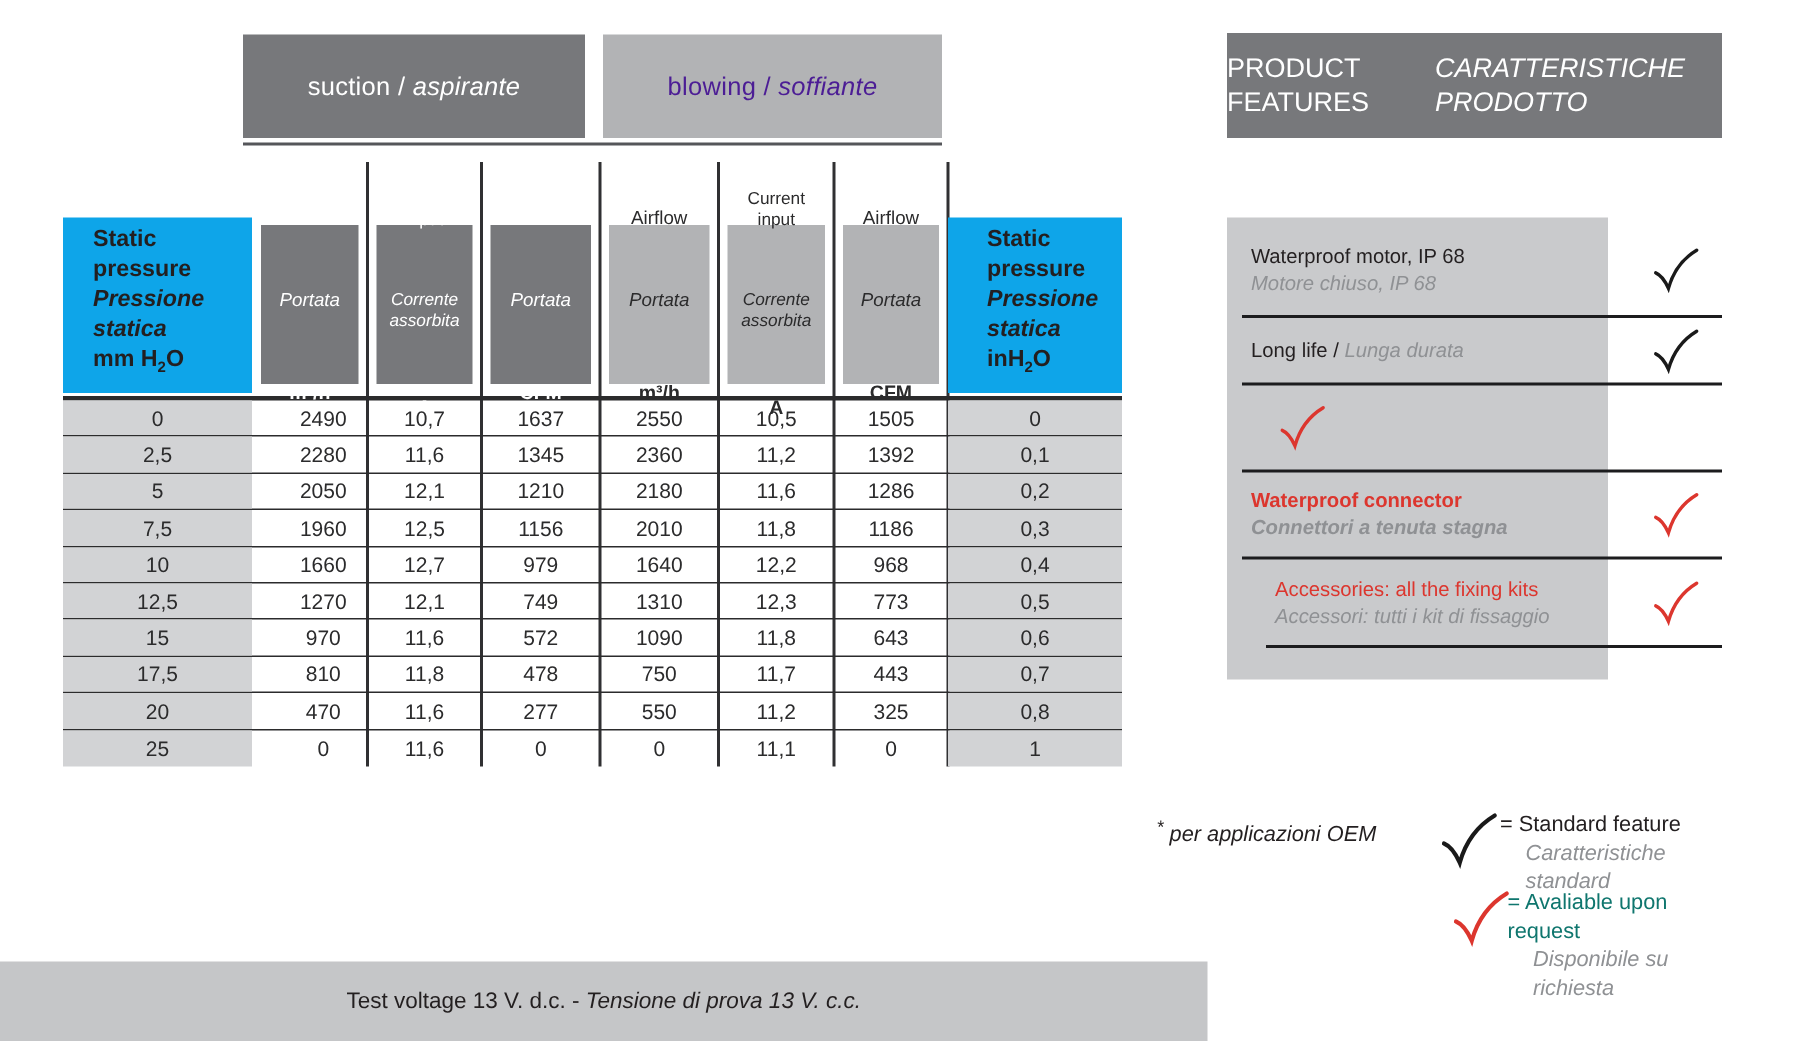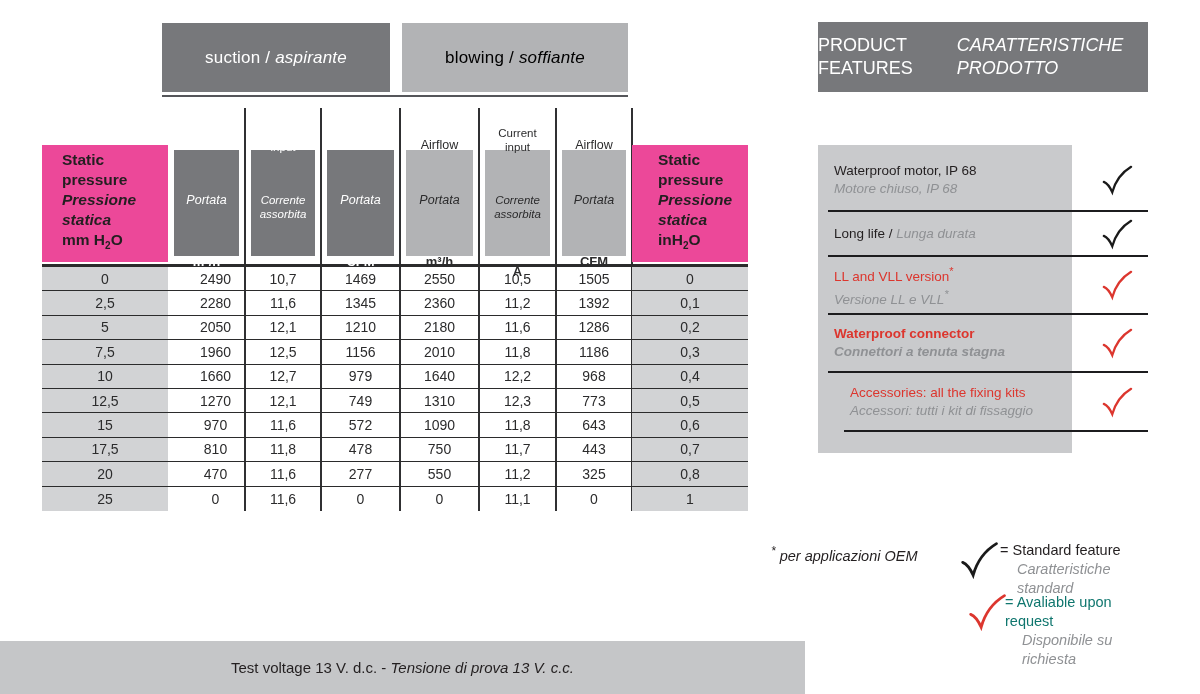--- a/index.html
+++ b/index.html
@@ -3,30 +3,30 @@
 <meta charset="utf-8">
 <style>
   html,body{margin:0;padding:0;background:#ffffff;}
   .page{position:relative;width:1148px;height:694px;background:#fff;overflow:hidden;
         font-family:"Liberation Sans","DejaVu Sans",sans-serif;color:#231f20;}
 
   
   .mode-box{position:absolute;top:23px;height:69px;display:flex;align-items:center;justify-content:center;
             font-size:17px;letter-spacing:.2px;}
   .mode-box.suction{left:162px;width:228px;background:#77787b;color:#fff;}
-  .mode-box.blowing{left:402px;width:226px;background:#b2b3b5;color:#000000;}
+  .mode-box.blowing{left:402px;width:226px;background:#b2b3b5;color:#4c1d95;}
   .mode-underline{position:absolute;left:162px;top:95px;width:466px;height:2px;background:#55565a;}
 
   
   .vline{position:absolute;top:108px;height:403px;width:1.5px;background:#303032;}
 
   
   .table-wrap{position:absolute;left:42px;top:145px;width:706px;}
   .thead{display:flex;height:117px;}
-  .th-static{background:#ec4899;display:flex;flex-direction:column;justify-content:center;
+  .th-static{background:#0ea5e9;display:flex;flex-direction:column;justify-content:center;
              font-size:15.5px;font-weight:bold;line-height:20px;}
   .th-static.left{width:126px;padding-left:20px;box-sizing:border-box;}
   .th-static.right{width:116px;padding-left:26px;box-sizing:border-box;}
   .th-static .bi{font-style:italic;}
   .th-static sub{font-size:10px;}
   .th-col{display:flex;}
   .w1{width:77px;} .w2{width:76px;} .w3{width:79px;} .w4{width:79px;} .w5{width:77px;} .w6{width:76px;}
   .hbox{flex:1;margin:5px 6px 6px;display:flex;flex-direction:column;align-items:center;justify-content:center;
         text-align:center;font-size:12.5px;line-height:15px;gap:40px;}
   .hbox.small{font-size:11.5px;line-height:13.5px;}
@@ -160,21 +160,21 @@
         <div class="bi">Pressione</div>
         <div class="bi">statica</div>
         <div><span>inH</span><sub>2</sub><span>O</span></div>
       </div>
     </div>
     <div class="tbody">
         <div class="trow">
           <div class="tcell c0">0</div>
           <div class="tcell c1">2490</div>
           <div class="tcell c2">10,7</div>
-          <div class="tcell c3">1469</div>
+          <div class="tcell c3">1637</div>
           <div class="tcell c4">2550</div>
           <div class="tcell c5">10,5</div>
           <div class="tcell c6">1505</div>
           <div class="tcell c7">0</div>
         </div>
         <div class="trow">
           <div class="tcell c0">2,5</div>
           <div class="tcell c1">2280</div>
           <div class="tcell c2">11,6</div>
           <div class="tcell c3">1345</div>
@@ -287,24 +287,20 @@
         <div class="ftext">
           <div class="fen "><span>Long life / </span><span class="fit-il">Lunga durata</span></div>
         </div>
         <div class="fcheck black">
           <svg viewBox="0 0 36 34" class="check-svg">
             <path d="M4 19 Q9 21 13 30 Q18 12 33 3" fill="none" stroke="currentColor" stroke-width="2.4" stroke-linecap="round"></path>
           </svg>
         </div>
       </div>
       <div class="frow">
-        <div class="ftext">
-          <div class="fen red">LL and VLL version<sup class="fsup red">*</sup></div>
-          <div class="fit">Versione LL e VLL<sup class="fsup gray">*</sup></div>
-        </div>
         <div class="fcheck red">
           <svg viewBox="0 0 36 34" class="check-svg">
             <path d="M4 19 Q9 21 13 30 Q18 12 33 3" fill="none" stroke="currentColor" stroke-width="2.4" stroke-linecap="round"></path>
           </svg>
         </div>
       </div>
       <div class="frow">
         <div class="ftext">
           <div class="fen red">Waterproof connector</div>
           <div class="fit">Connettori a tenuta stagna</div>

